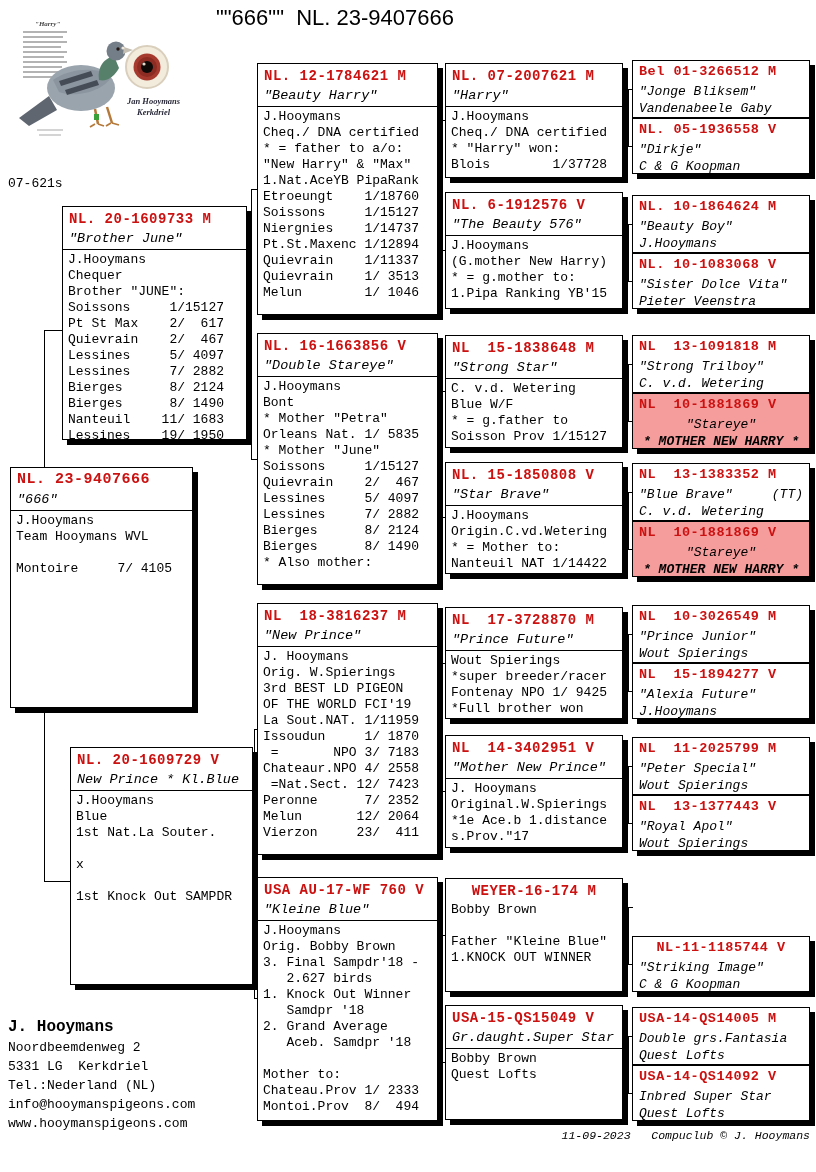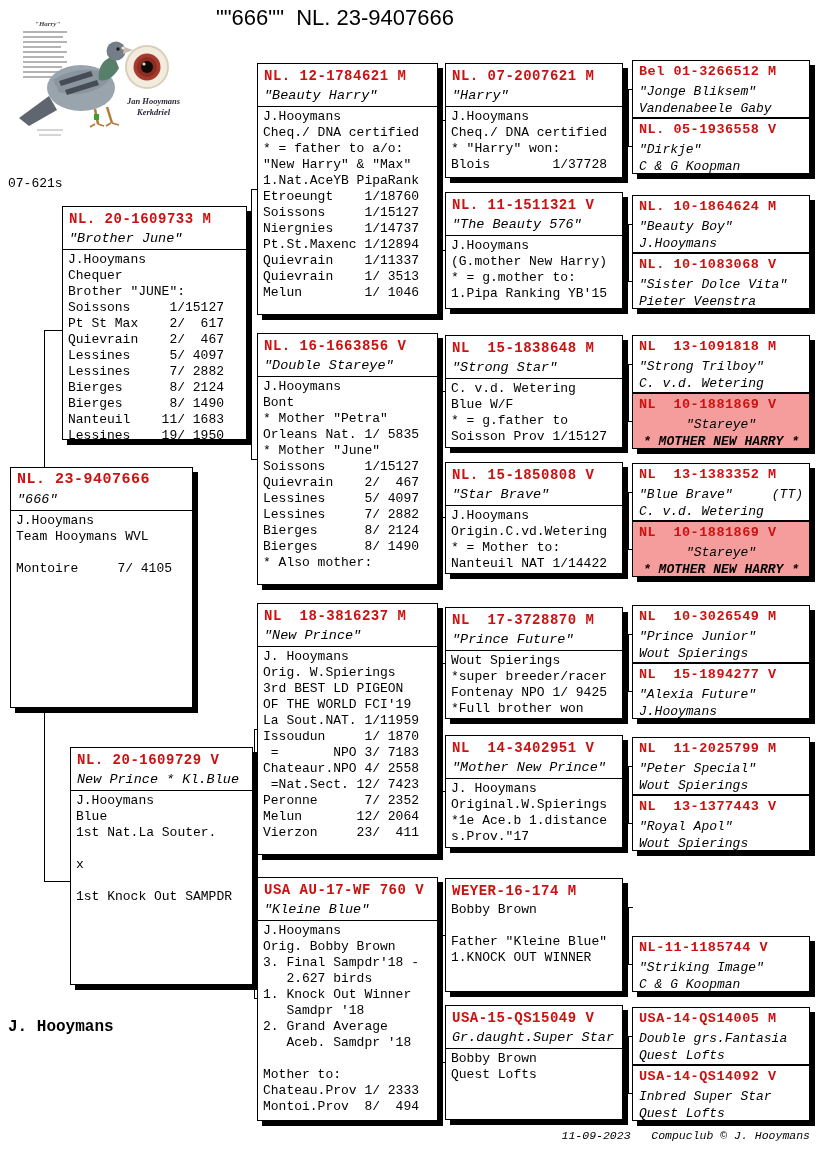--- a/index.html
+++ b/index.html
@@ -5,21 +5,21 @@
   html,body{margin:0;padding:0;background:#fff;}
   #page{position:relative;width:816px;height:1172px;background:#fff;overflow:hidden;
         font-family:"Liberation Mono","DejaVu Sans Mono",monospace;color:#000;}
   #title{position:absolute;left:216px;top:5px;font-family:"Liberation Sans","DejaVu Sans",sans-serif;
          font-size:22px;white-space:pre;}
   .ln{position:absolute;background:#000;}
   .box{position:absolute;background:#fff;border:1px solid #000;box-shadow:5px 5px 0 #000;box-sizing:border-box;}
   .ring{color:var(--header-red,#cc1111);font-weight:bold;font-size:14px;letter-spacing:0.5px;
         padding:3px 6px 0 6px;white-space:pre;line-height:18px;}
   .ring.big{font-size:15px;}
-  .ring.ctr{}
+  .ring.ctr{text-align:center;}
   .name{font-style:italic;font-size:13.5px;line-height:17px;padding:2px 6px 2px 6px;
         border-bottom:1px solid #000;display:flex;justify-content:space-between;white-space:pre;}
   .body{font-size:13px;line-height:16px;padding:2px 5px;white-space:pre;}
   .sbox .ring{font-size:13.5px;padding-top:2px;}
   .sname{font-style:italic;font-size:13px;line-height:16px;padding:3px 6px 0 6px;
          display:flex;justify-content:space-between;white-space:pre;}
   .sname.ctr{justify-content:center;}
   .sowner{font-size:13px;line-height:16px;padding:1px 6px;white-space:pre;font-style:italic;}
   .sowner.b{font-weight:bold;text-align:center;padding-left:0;padding-right:0;}
   .hl{background:var(--highlight-pink,#f59d9d);}
@@ -270,21 +270,21 @@
   <div class="box" style="left:445px;top:63px;width:178px;height:115px">
     <div class="ring">NL. 07-2007621 M</div>
     <div class="name"><span>"Harry"</span></div>
     <div class="body">J.Hooymans
 Cheq./ DNA certified
 * "Harry" won:
 Blois        1/37728</div>
   </div>
 
   <div class="box" style="left:445px;top:192px;width:178px;height:117px">
-    <div class="ring">NL. 11-1511321 V</div>
+    <div class="ring">NL. 6-1912576 V</div>
     <div class="name"><span>"The Beauty 576"</span></div>
     <div class="body">J.Hooymans
 (G.mother New Harry)
 * = g.mother to:
 1.Pipa Ranking YB'15</div>
   </div>
 
   <div class="box" style="left:445px;top:335px;width:178px;height:113px">
     <div class="ring">NL  15-1838648 M</div>
     <div class="name"><span>"Strong Star"</span></div>
@@ -414,17 +414,22 @@
     <div class="sowner">Quest Lofts</div>
   </div>
   <div class="box sbox" style="left:632px;top:1065px;width:178px;height:56px">
     <div class="ring">USA-14-QS14092 V</div>
     <div class="sname"><span>Inbred Super Star</span></div>
     <div class="sowner">Quest Lofts</div>
   </div>
 
   <div id="ownerblock">
     <div id="ownername">J. Hooymans</div>
+    <div id="owneraddr">Noordbeemdenweg 2
+5331 LG  Kerkdriel
+Tel.:Nederland (NL)
+info@hooymanspigeons.com
+www.hooymanspigeons.com</div>
   </div>
 
   <div id="footer">11-09-2023   Compuclub © J. Hooymans</div>
 
 </div>
 
 </body></html>

